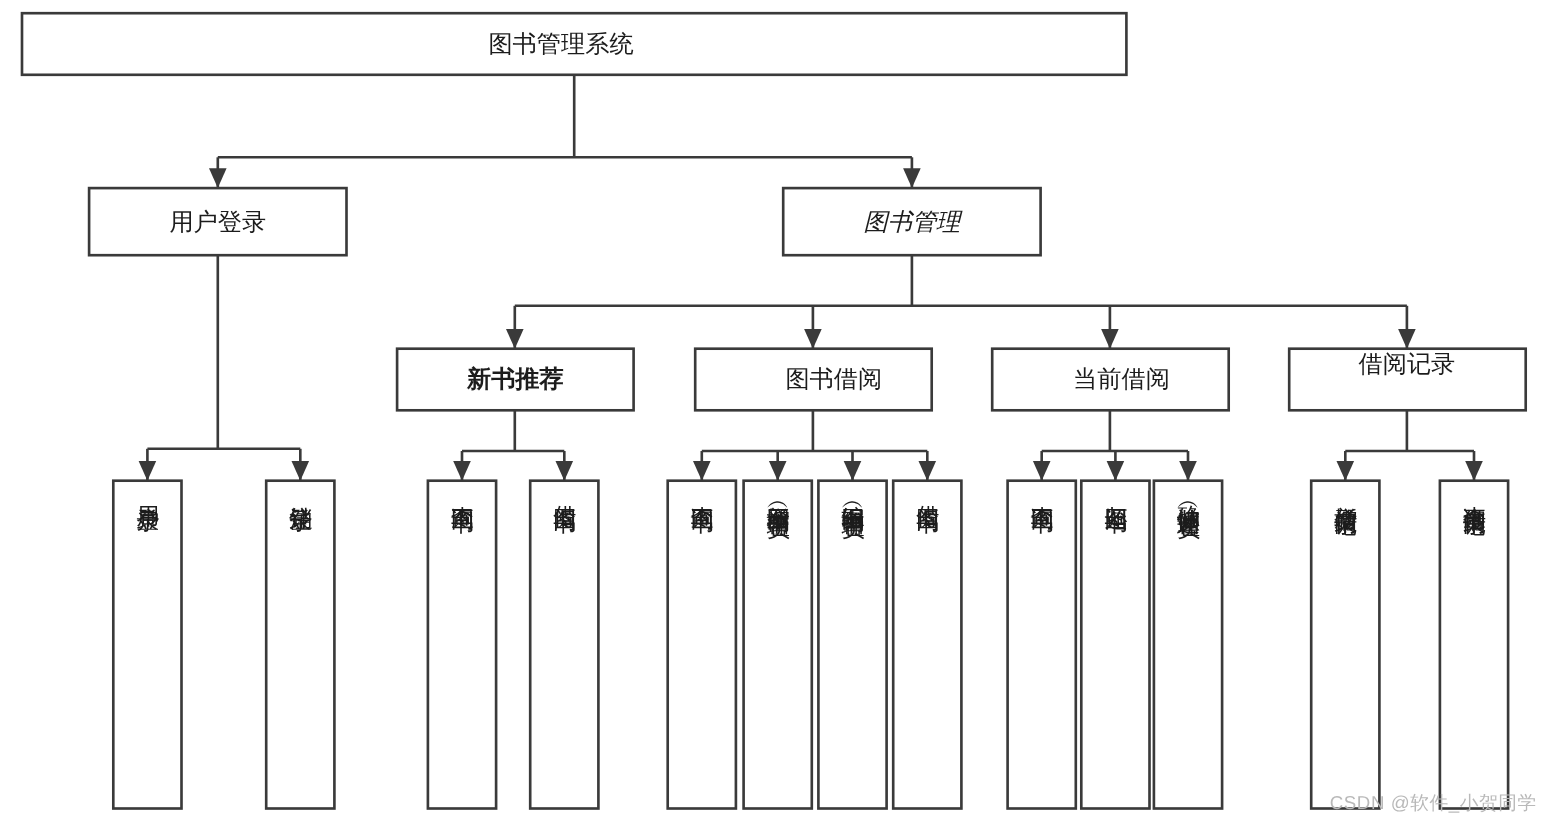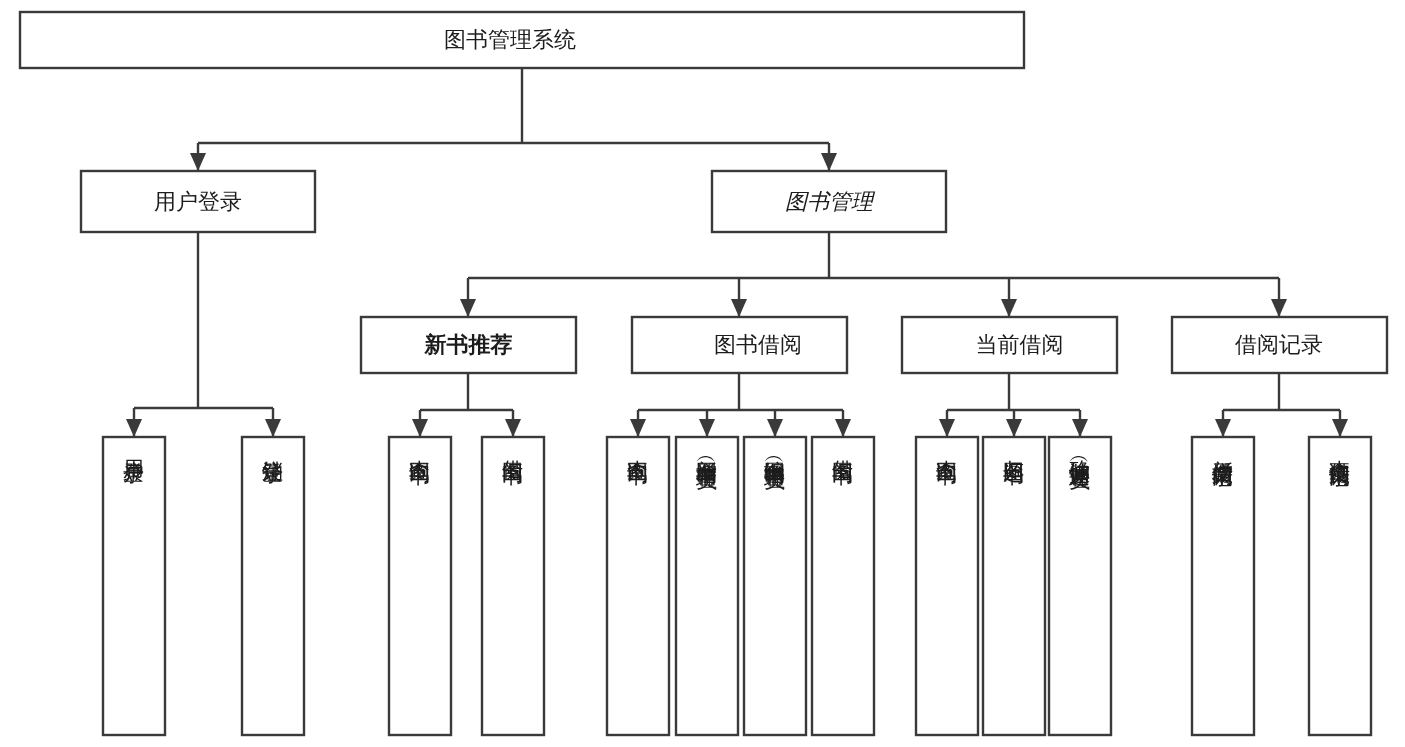--- a/index.html
+++ b/index.html
@@ -170,21 +170,21 @@
       </g>
   </svg>
 
   <div id="labels-layer">
       <div class="horiz-label" style="left: 32px; top: 12px; width: 956px; height: 56px;">图书管理系统</div>
       <div class="horiz-label" style="left: 81px; top: 171px; width: 234px; height: 61px;">用户登录</div>
       <div class="horiz-label" style="left: 712px; top: 171px; width: 234px; height: 61px; font-style: italic;">图书管理</div>
       <div class="horiz-label" style="left: 361px; top: 317px; width: 215px; height: 56px; font-weight: bold;">新书推荐</div>
       <div class="horiz-label" style="left: 632px; top: 317px; width: 252px; height: 56px;">图书借阅</div>
       <div class="horiz-label" style="left: 902px; top: 317px; width: 235px; height: 56px;">当前借阅</div>
-      <div class="horiz-label" style="left: 1172px; top: 317px; width: 214px; height: 56px;">借阅记录</div>
+      <div class="horiz-label" style="left: 1172px; top: 303px; width: 214px; height: 56px;">借阅记录</div>
       <div class="vert-wrap" style="left: 103px; top: 443px; width: 62px; height: 286px;">
         <div class="vert-text">用户登录</div>
       </div>
       <div class="vert-wrap" style="left: 242px; top: 443px; width: 62px; height: 286px;">
         <div class="vert-text">注销登录</div>
       </div>
       <div class="vert-wrap" style="left: 389px; top: 443px; width: 62px; height: 286px;">
         <div class="vert-text">查询图书</div>
       </div>
       <div class="vert-wrap" style="left: 482px; top: 443px; width: 62px; height: 286px;">
@@ -212,13 +212,14 @@
         <div class="vert-text">确认归还（管理员）</div>
       </div>
       <div class="vert-wrap" style="left: 1192px; top: 443px; width: 62px; height: 286px;">
         <div class="vert-text">新增借阅记录</div>
       </div>
       <div class="vert-wrap" style="left: 1309px; top: 443px; width: 62px; height: 286px;">
         <div class="vert-text">查询借阅记录</div>
       </div>
     </div>
 
+  <div id="watermark">CSDN @软件_小贺同学</div>
 </div>
 
 </body></html>

